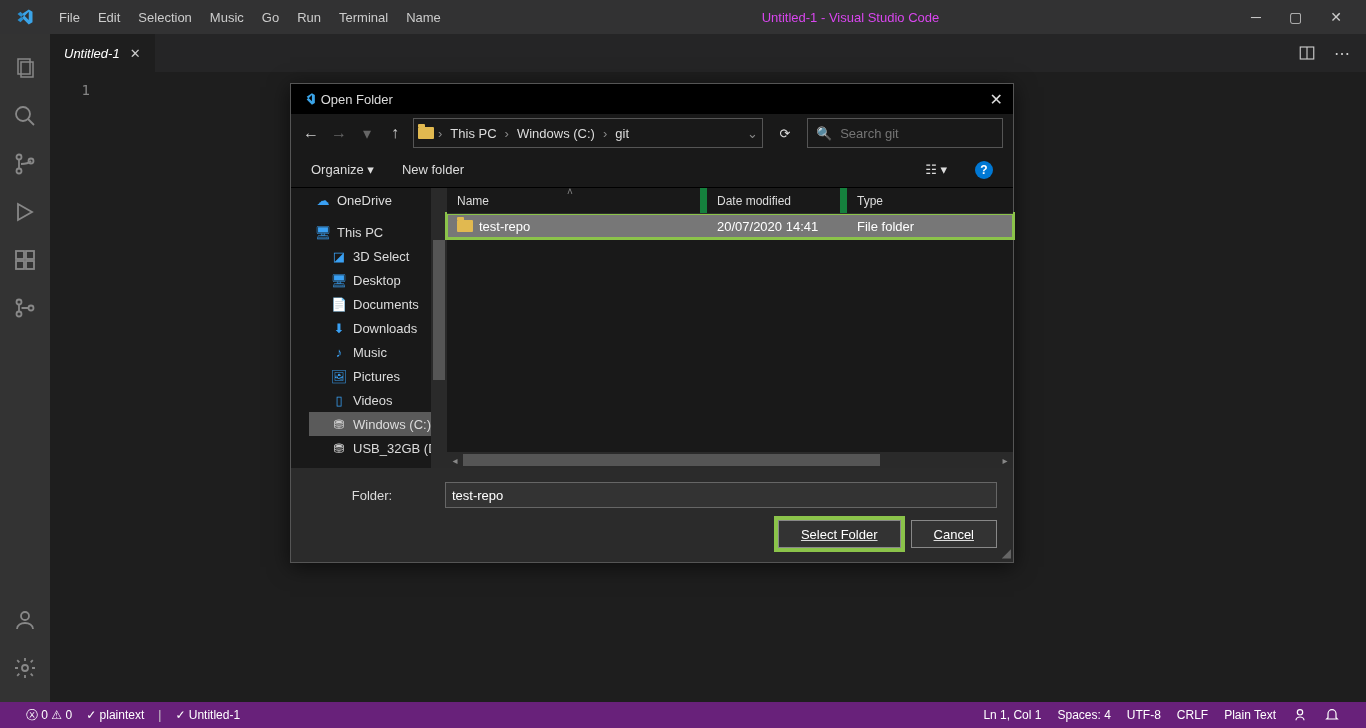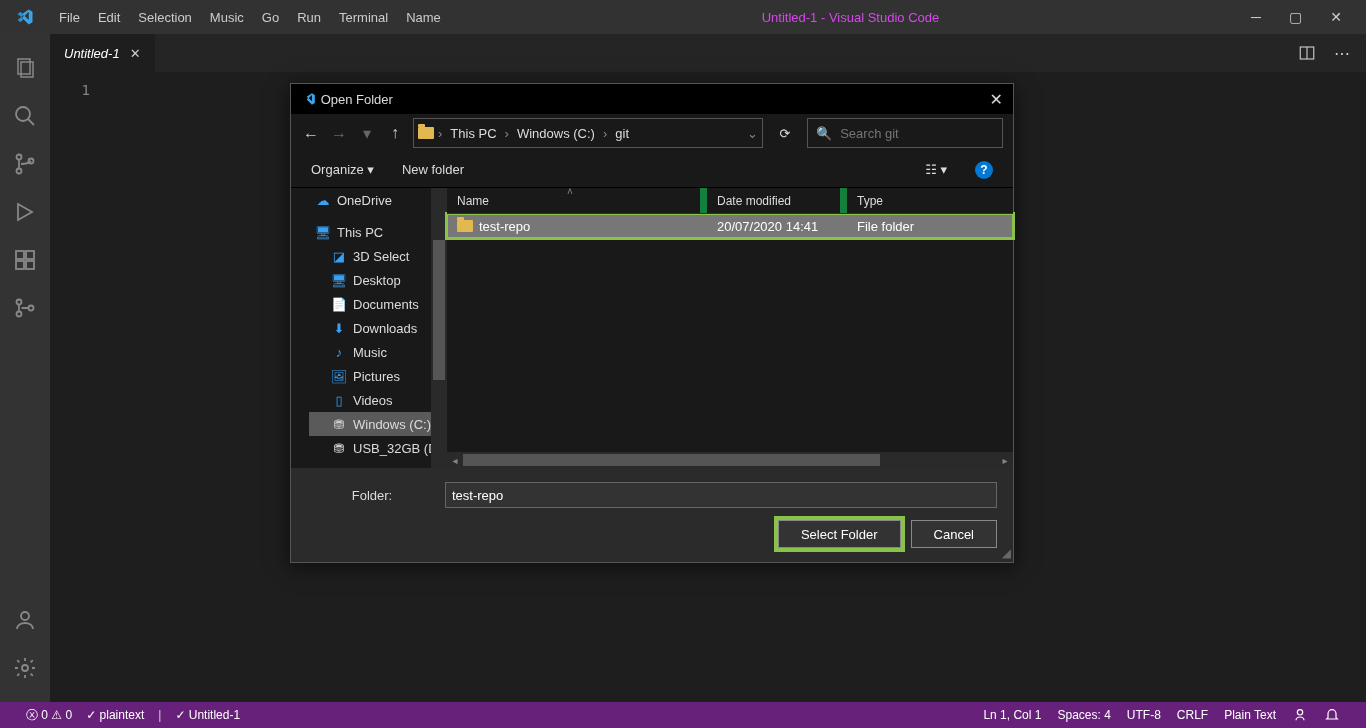--- a/index.html
+++ b/index.html
@@ -69,21 +69,21 @@
 .highlight { outline: 3px solid #8bc34a; outline-offset: -1px; }
 .hscroll { position: absolute; bottom: 0; left: 0; right: 0; height: 16px; display: flex; align-items: center; background: #2a2a2a; }
 .hscroll .l, .hscroll .r { width: 16px; text-align: center; color: #888; font-size: 10px; }
 .hscroll .track { flex: 1; height: 14px; position: relative; }
 .hscroll .thumb { position: absolute; left: 0; width: 78%; top: 1px; bottom: 1px; background: #555; }
 
 .dlg-footer { background: #2b2b2b; padding: 14px 16px; }
 .folder-row { display: flex; align-items: center; gap: 8px; margin-bottom: 12px; }
 .folder-row label { width: 130px; text-align: center; }
 .folder-row input { flex: 1; height: 26px; background: #333; border: 1px solid #666; color: #fff; padding: 0 6px; font-size: 13px; }
-.btn-row { display: flex; justify-content: flex-end; gap: 10px; }
+.btn-row { display: flex; justify-content: flex-end; gap: 10px; text-decoration: underline; }
 .btn { height: 28px; padding: 0 22px; background: #333; border: 1px solid #888; color: #fff; display: flex; align-items: center; font-size: 13px; }
 .btn-highlight { outline: 4px solid #8bc34a; outline-offset: 0; }
 .resize-grip { position: absolute; right: 2px; bottom: 2px; color: #666; font-size: 12px; }
 
 
 .fico { width: 16px; height: 16px; display: inline-flex; align-items: center; justify-content: center; font-size: 13px; }
 .folder-glyph { width: 16px; height: 12px; background: #e1b950; display: inline-block; border-radius: 1px; position: relative; }
 .folder-glyph::before { content: ""; position: absolute; top: -3px; left: 0; width: 7px; height: 3px; background: #e1b950; border-radius: 1px 1px 0 0; }
 svg { display: block; }
 </style>

